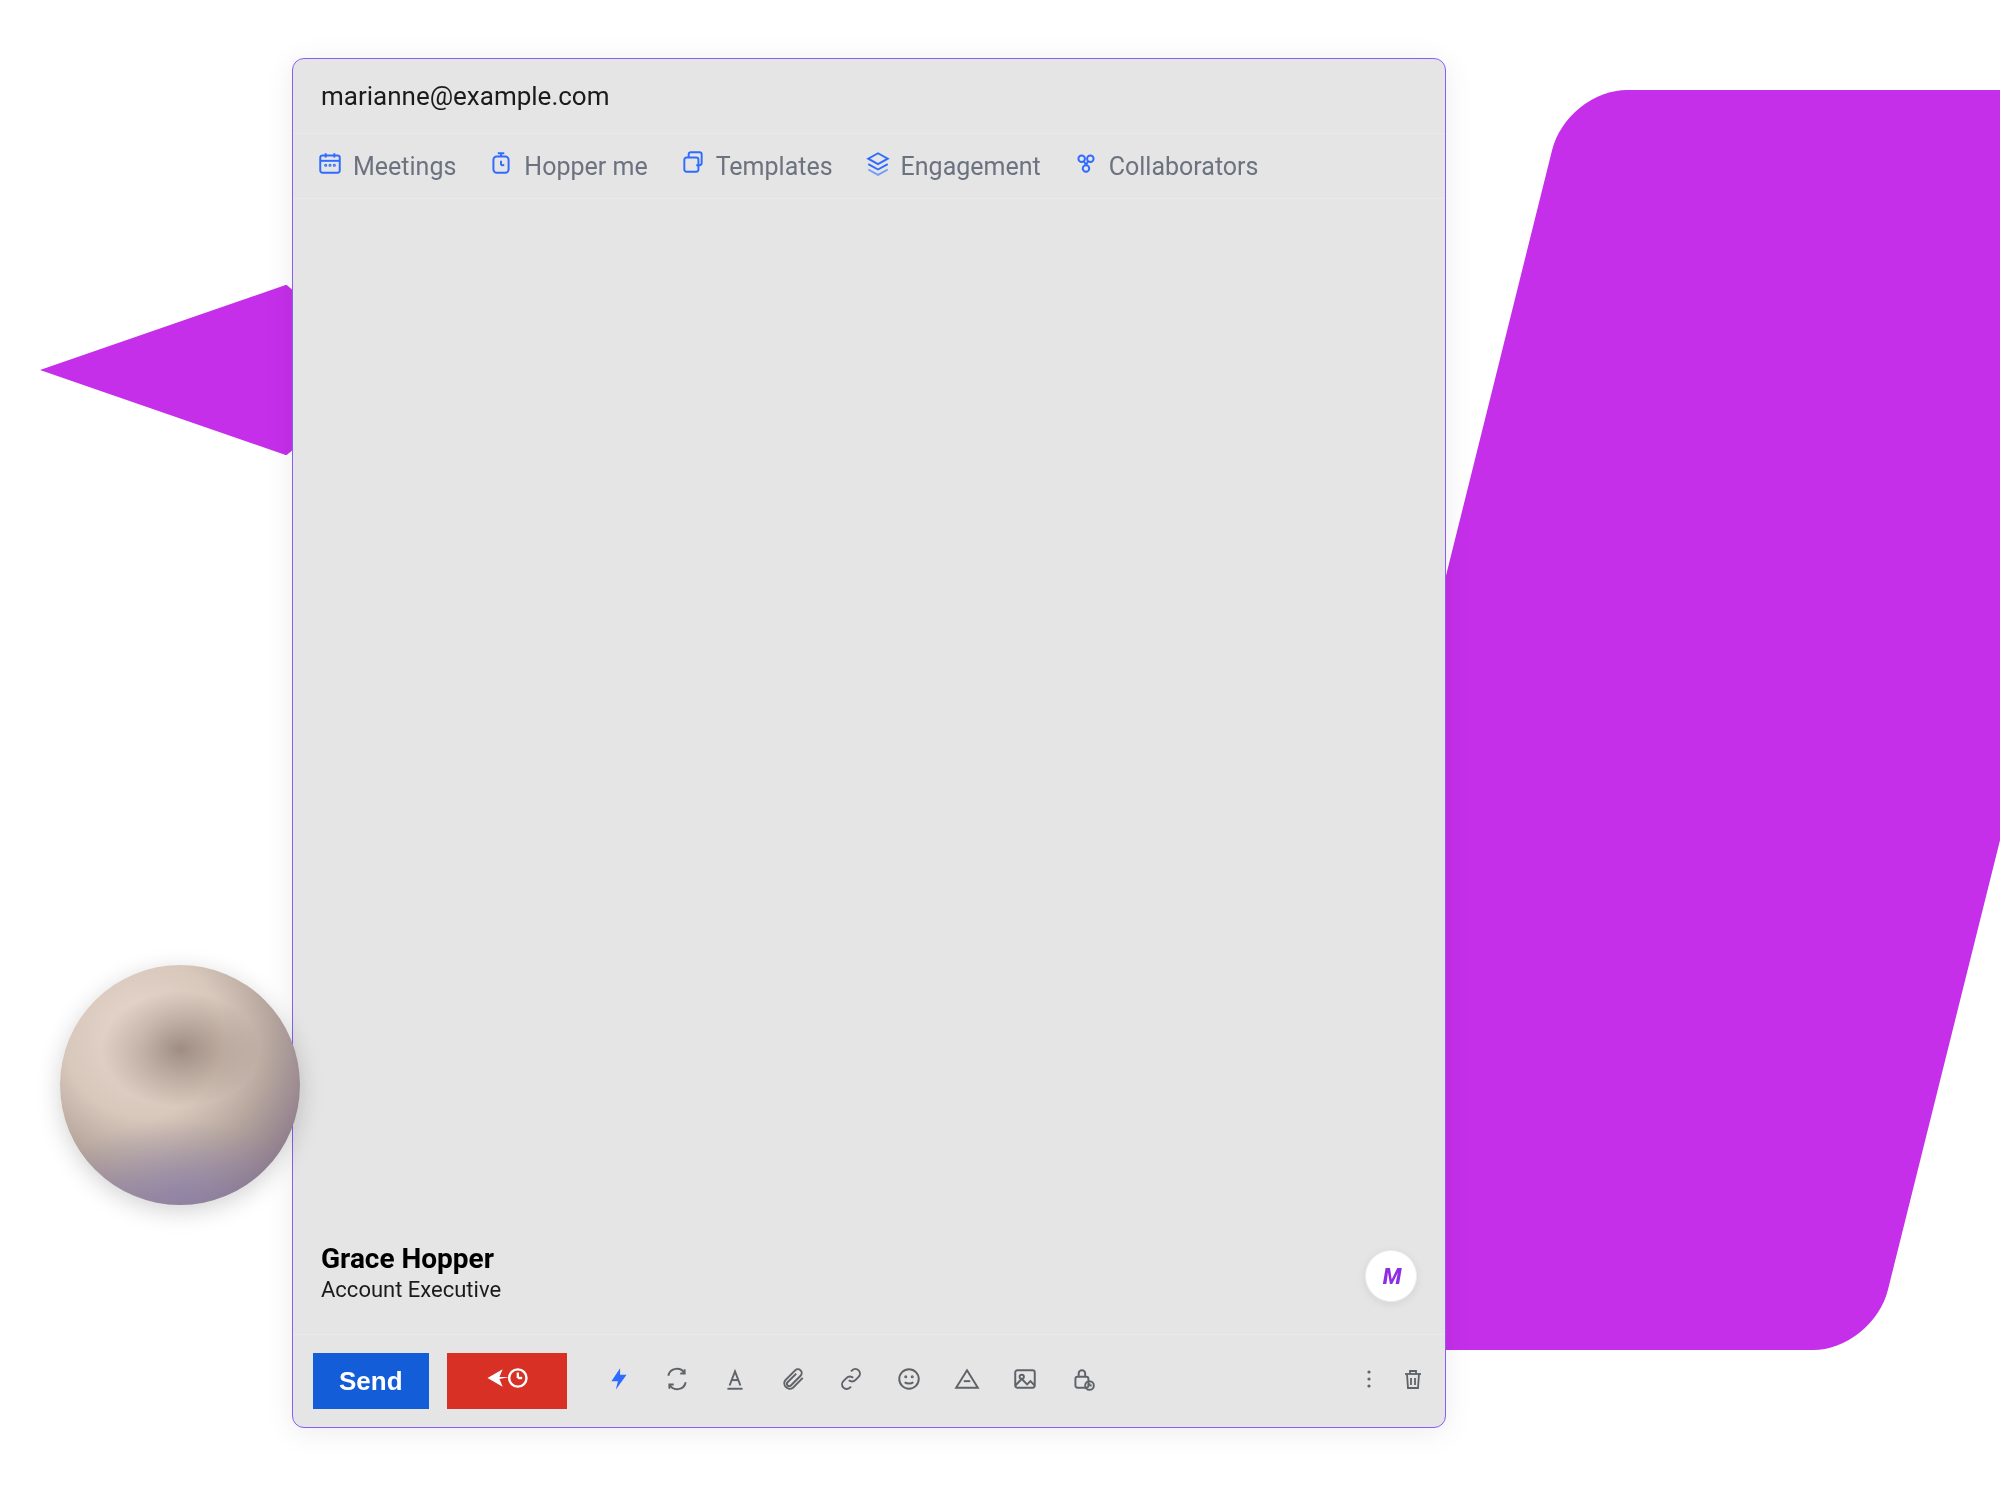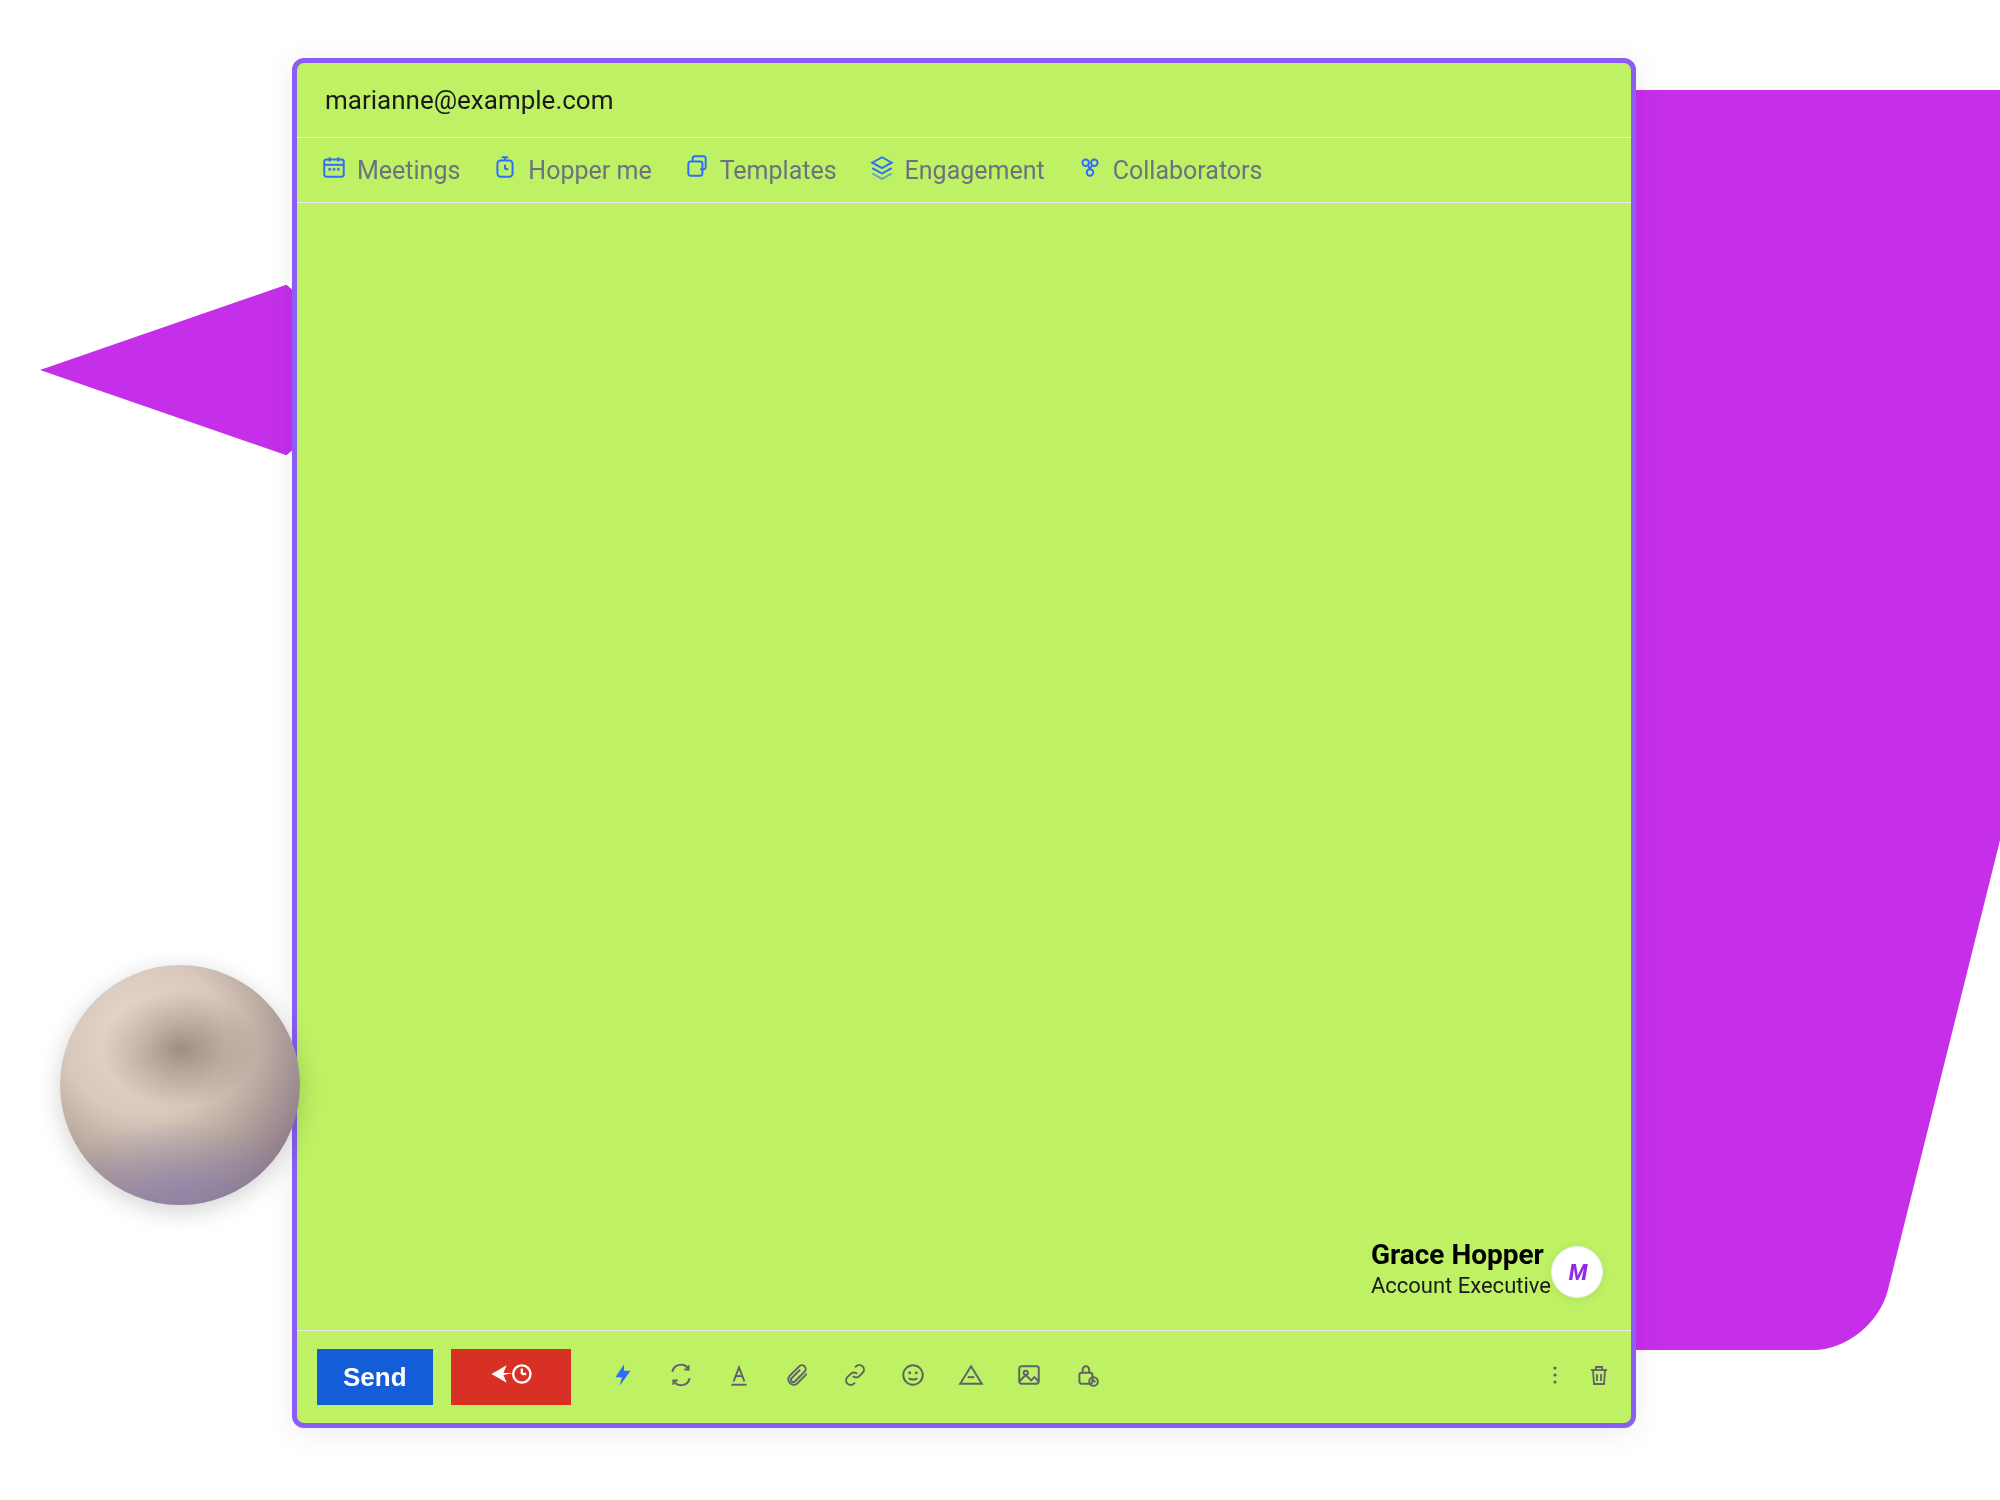--- a/index.html
+++ b/index.html
@@ -33,24 +33,24 @@
     z-index: 0;
     clip-path: polygon(0% 50%, 100% 0%, 100% 100%);
     border-radius: 30px;
   }
 
   
   .compose-card {
     position: absolute;
     top: 58px;
     left: 292px;
-    width: 1344px;
+    width: 1154px;
     height: 1370px;
-    background: #bef264;
-    border: 5px solid #8b5cf6;
+    background: #e5e5e5;
+    border: 1px solid #8b5cf6;
     border-radius: 12px;
     box-shadow: 0 4px 30px rgba(0,0,0,0.08);
     z-index: 2;
     display: flex;
     flex-direction: column;
   }
 
   .row {
     padding: 22px 28px;
     border-bottom: 1px solid #eaeaea;
@@ -85,21 +85,21 @@
     gap: 10px;
     cursor: pointer;
   }
   .toolbar-item svg { width: 26px; height: 26px; stroke: #2F6BFF; fill: none; stroke-width: 1.8; }
   .toolbar-item span { color: #6b7280; }
 
   .body-area {
     flex: 1;
     padding: 24px 28px;
     display: flex;
-    flex-direction: row;
+    flex-direction: column;
   }
   .body-text { flex: 1; }
 
   .signature {
     margin-top: auto;
     padding-bottom: 8px;
     display: flex;
     align-items: flex-end;
     justify-content: space-between;
   }

